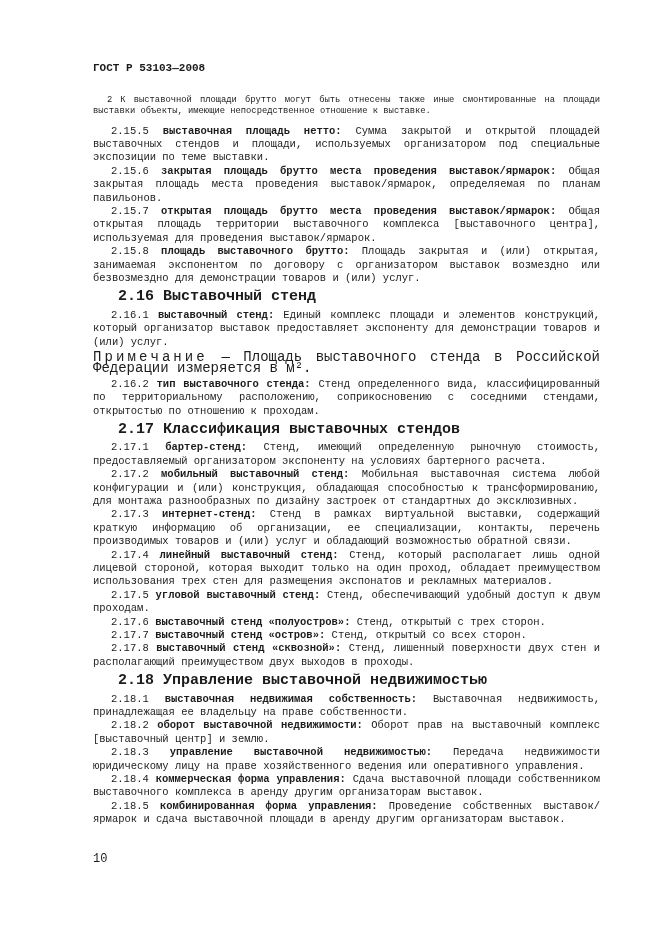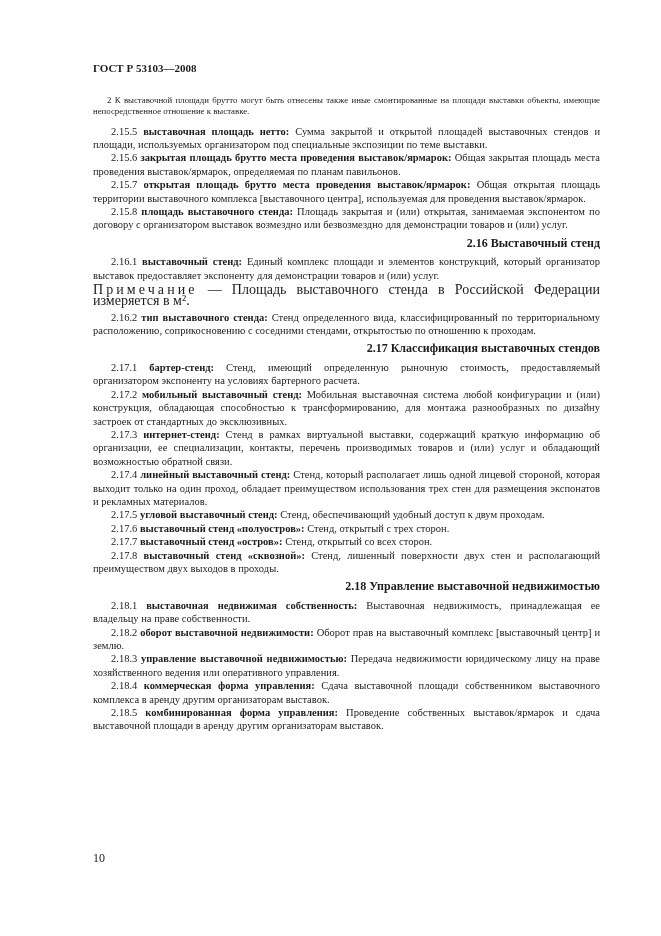--- a/index.html
+++ b/index.html
@@ -4,44 +4,44 @@
 <style>
   html, body { margin: 0; padding: 0; background: #ffffff; }
   .page {
     position: relative;
     width: 627px;
     height: 936px;
     margin: 0 auto;
     background: #ffffff;
     box-sizing: border-box;
     padding: 62px 44px 0 76px;
-    font-family: Liberation Serif, serif;
+    font-family: Liberation Mono, monospace;
     color: #1c1c1c;
     overflow: hidden;
   }
   .doc-header {
     font-size: 11px;
     font-weight: bold;
     margin: 0 0 21px 0;
   }
   .content p { margin: 0; }
   .def {
     font-size: 10.5px;
     line-height: 13.4px;
     text-align: justify;
     text-indent: 18px;
   }
   .def .term { font-weight: bold; }
   .heading {
-    font-size: 12px;
+    font-size: 15px;
     line-height: 13.4px;
     font-weight: bold;
     text-indent: 25px;
     margin: 5px 0 5px 0 !important;
-    text-align: right;
+    text-align: left;
   }
   .small-note {
     font-size: 8.8px;
     line-height: 10.8px;
     text-align: justify;
     text-indent: 14px;
     margin: 0 0 8px 0 !important;
   }
   .note {
     font-size: 14px;
@@ -60,21 +60,21 @@
 </head>
 <body>
 
 <div class="page">
   <p class="doc-header">ГОСТ Р 53103—2008</p>
   <div class="content">
       <p class="small-note"><span>2 К выставочной площади брутто могут быть отнесены также иные смонтированные на площади выставки объекты, имеющие непосредственное отношение к выставке.</span></p>
       <p class="def"><span class="num">2.15.5</span> <span class="term">выставочная площадь нетто:</span> <span class="body">Сумма закрытой и открытой площадей выставочных стендов и площади, используемых организатором под специальные экспозиции по теме выставки.</span></p>
       <p class="def"><span class="num">2.15.6</span> <span class="term">закрытая площадь брутто места проведения выставок/ярмарок:</span> <span class="body">Общая закрытая площадь места проведения выставок/ярмарок, определяемая по планам павильонов.</span></p>
       <p class="def"><span class="num">2.15.7</span> <span class="term">открытая площадь брутто места проведения выставок/ярмарок:</span> <span class="body">Общая открытая площадь территории выставочного комплекса [выставочного центра], используемая для проведения выставок/ярмарок.</span></p>
-      <p class="def"><span class="num">2.15.8</span> <span class="term">площадь выставочного стенда:</span> <span class="body">Площадь закрытая и (или) открытая, занимаемая экспонентом по договору с организатором выставок возмездно или безвозмездно для демонстрации товаров и (или) услуг.</span></p>
+      <p class="def"><span class="num">2.15.8</span> <span class="term">площадь выставочного брутто:</span> <span class="body">Площадь закрытая и (или) открытая, занимаемая экспонентом по договору с организатором выставок возмездно или безвозмездно для демонстрации товаров и (или) услуг.</span></p>
       <p class="heading"><span>2.16 Выставочный стенд</span></p>
       <p class="def"><span class="num">2.16.1</span> <span class="term">выставочный стенд:</span> <span class="body">Единый комплекс площади и элементов конструкций, который организатор выставок предоставляет экспоненту для демонстрации товаров и (или) услуг.</span></p>
       <p class="note"><span class="note-label">Примечание</span> <span>— Площадь выставочного стенда в Российской Федерации измеряется в м².</span></p>
       <p class="def"><span class="num">2.16.2</span> <span class="term">тип выставочного стенда:</span> <span class="body">Стенд определенного вида, классифицированный по территориальному расположению, соприкосновению с соседними стендами, открытостью по отношению к проходам.</span></p>
       <p class="heading"><span>2.17 Классификация выставочных стендов</span></p>
       <p class="def"><span class="num">2.17.1</span> <span class="term">бартер-стенд:</span> <span class="body">Стенд, имеющий определенную рыночную стоимость, предоставляемый организатором экспоненту на условиях бартерного расчета.</span></p>
       <p class="def"><span class="num">2.17.2</span> <span class="term">мобильный выставочный стенд:</span> <span class="body">Мобильная выставочная система любой конфигурации и (или) конструкция, обладающая способностью к трансформированию, для монтажа разнообразных по дизайну застроек от стандартных до эксклюзивных.</span></p>
       <p class="def"><span class="num">2.17.3</span> <span class="term">интернет-стенд:</span> <span class="body">Стенд в рамках виртуальной выставки, содержащий краткую информацию об организации, ее специализации, контакты, перечень производимых товаров и (или) услуг и обладающий возможностью обратной связи.</span></p>
       <p class="def"><span class="num">2.17.4</span> <span class="term">линейный выставочный стенд:</span> <span class="body">Стенд, который располагает лишь одной лицевой стороной, которая выходит только на один проход, обладает преимуществом использования трех стен для размещения экспонатов и рекламных материалов.</span></p>
       <p class="def"><span class="num">2.17.5</span> <span class="term">угловой выставочный стенд:</span> <span class="body">Стенд, обеспечивающий удобный доступ к двум проходам.</span></p>

